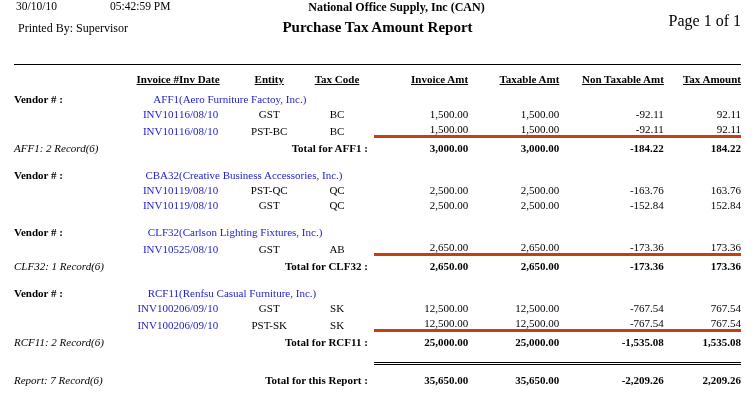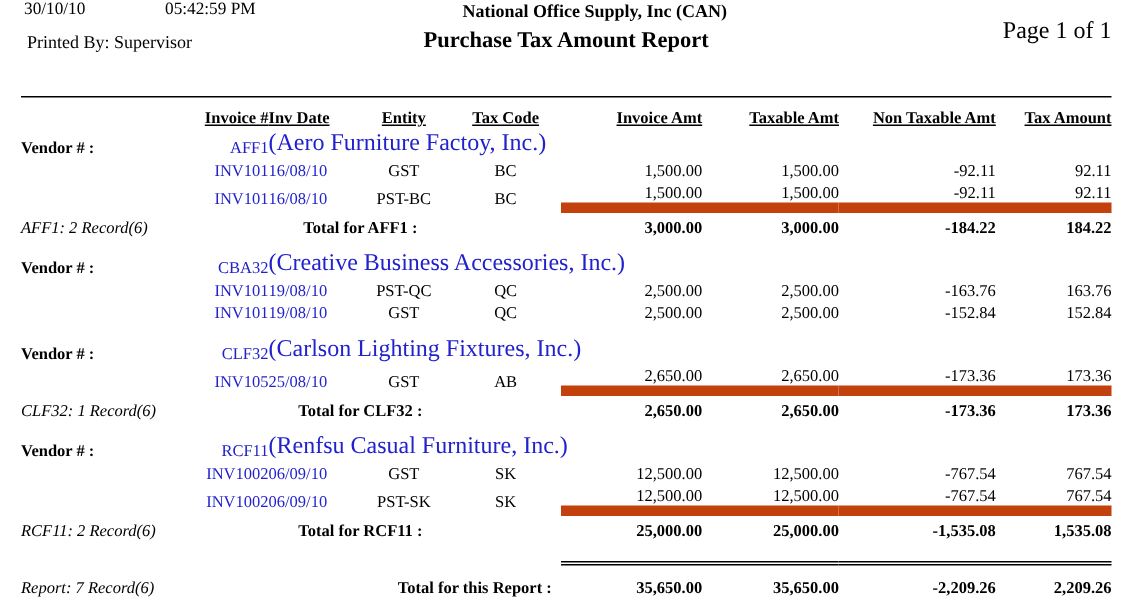--- a/index.html
+++ b/index.html
@@ -114,53 +114,53 @@
   .row-vendor td {
     height: 18px;
     padding-top: 2px;
   }
   .lbl-vendor {
     font-weight: bold;
     font-size: 11px;
   }
   .vendor-name {
     color: #2222cc;
-    font-size: 16px;
+    font-size: 11px;
   }
   .link {
     color: #2222cc;
     text-align: right;
   }
   .detail td { height: 15px; }
   .subtotal td {
     height: 16px;
     font-weight: bold;
     margin-top: 30px;
   }
   .subtotal .rec {
     font-weight: normal;
     font-style: italic;
   }
   .subtotal .lbl {
     font-weight: bold;
-    text-align: center;
+    text-align: right;
     padding-right: 6px;
   }
   .grand td {
     height: 18px;
     font-weight: bold;
     padding-top: 3px;
   }
   .grand .rec {
     font-weight: normal;
     font-style: italic;
   }
   .spacer td { height: 7px; }
   .totline {
-    border-top: 7px solid #c2410c;
+    border-top: 3px solid #c2410c;
   }
   .dblline {
     border-top: 3px double #000;
   }
 </style>
 </head>
 <body>
 
 <div class="page">
 

